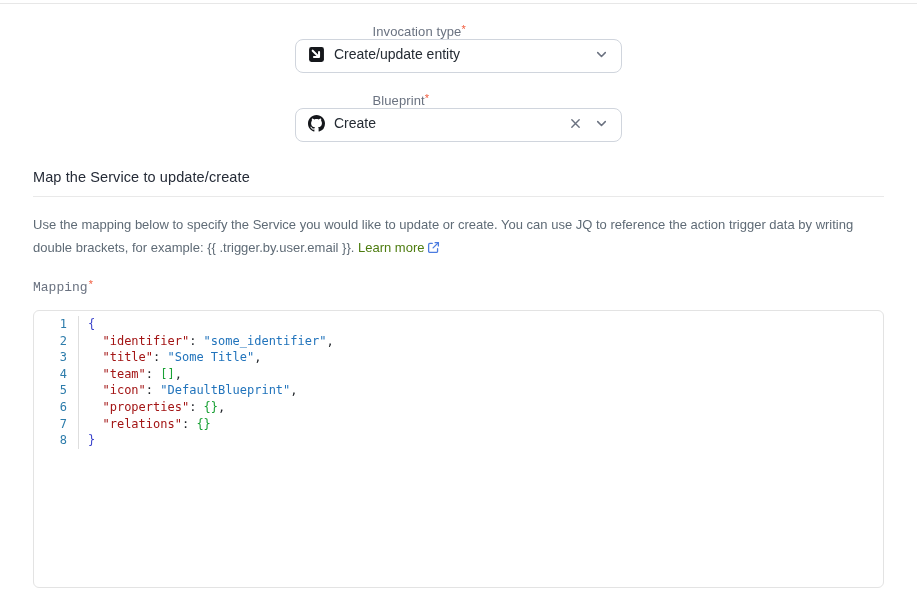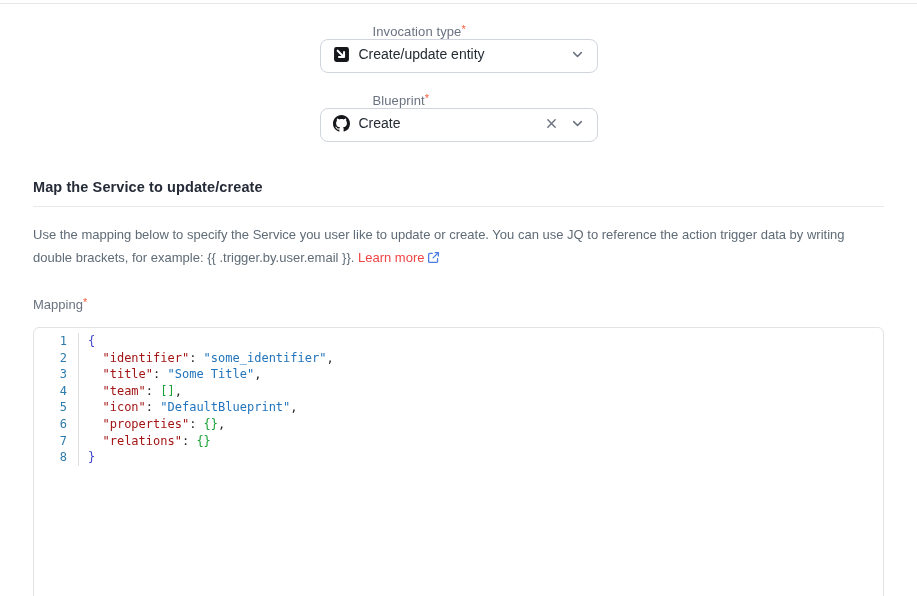--- a/index.html
+++ b/index.html
@@ -30,67 +30,68 @@
     color: #6a7280;
     letter-spacing: 0.1px;
   }
   .req {
     color: #f15b3d;
     font-size: 11px;
     vertical-align: top;
     line-height: 1;
   }
   .select {
-    width: 278px; height: 34px;
+    width: 327px; height: 34px;
     border: 1px solid #d0d5dd;
     border-radius: 8px;
     display: flex;
     align-items: center;
     padding: 0 13px 4px 12px;
     gap: 9px;
     background: #fff;
     cursor: pointer;
   }
   .select .value {
     flex: 1;
     font-size: 14px;
     color: #242b33;
   }
   .icon-16 { width: 17px; height: 17px; display: inline-flex; flex: none; }
   .icon-12 { width: 13px; height: 13px; display: inline-flex; flex: none; }
   .clear-x { margin-right: 4px; }
 
   .section-heading {
-    margin-top: 37px;
+    margin-top: 27px;
     font-size: 14.5px;
-    font-weight: 700;
+    font-weight: 400;
     color: #252b37;
     letter-spacing: 0.1px;
   }
   .section-divider {
     margin-top: 11px;
     border-bottom: 1px solid #e9e9e9;
   }
   .description {
     margin-top: 16px;
     font-size: 13px;
     line-height: 23px;
     color: #5f6b76;
   }
   .learn-more {
-    color: #ef4444;
+    color: #4d7c0f;
     text-decoration: none;
     cursor: pointer;
   }
   .ext-icon { width: 13px; height: 13px; display: inline-block; vertical-align: -2px; margin-left: 3px; }
 
   .mapping-label {
-    margin-top: 28px;
+    margin-top: 21px;
     font-size: 13px;
     color: #6a7280;
+    font-family: Liberation Mono, monospace;
   }
 
   .editor {
     margin-top: 15px;
     height: 278px;
     border: 1px solid #e3e3e3;
     border-radius: 6px;
     background: #fff;
     padding-top: 5px;
     overflow: hidden;
@@ -185,21 +186,21 @@
           </svg>
       </span>
     </div>
   </div>
 
   
   <div class="section-heading">Map the Service to update/create</div>
   <div class="section-divider"></div>
 
   
-  <p class="description"><span>Use the mapping below to specify the Service you user like to update or create. You can use JQ to reference the action trigger data by writing</span><br><span>double brackets, for example: {{ .trigger.by.user.email }}.</span>
+  <p class="description"><span>Use the mapping below to specify the Service you would like to update or create. You can use JQ to reference the action trigger data by writing</span><br><span>double brackets, for example: {{ .trigger.by.user.email }}.</span>
     <a class="learn-more">Learn more</a><span class="ext-icon">
       <svg viewBox="0 0 16 16" width="13" height="13" fill="none" stroke="#4c7ce0" stroke-width="1.6" stroke-linecap="round" stroke-linejoin="round">
         <path d="M13 9.5v3A1.5 1.5 0 0 1 11.5 14h-8A1.5 1.5 0 0 1 2 12.5v-8A1.5 1.5 0 0 1 3.5 3h3"></path>
         <path d="M10 2h4v4"></path>
         <path d="M14 2 L7.5 8.5"></path>
       </svg>
     </span></p>
 
   
   <div class="mapping-label"><span>Mapping</span><span class="req">*</span></div>

